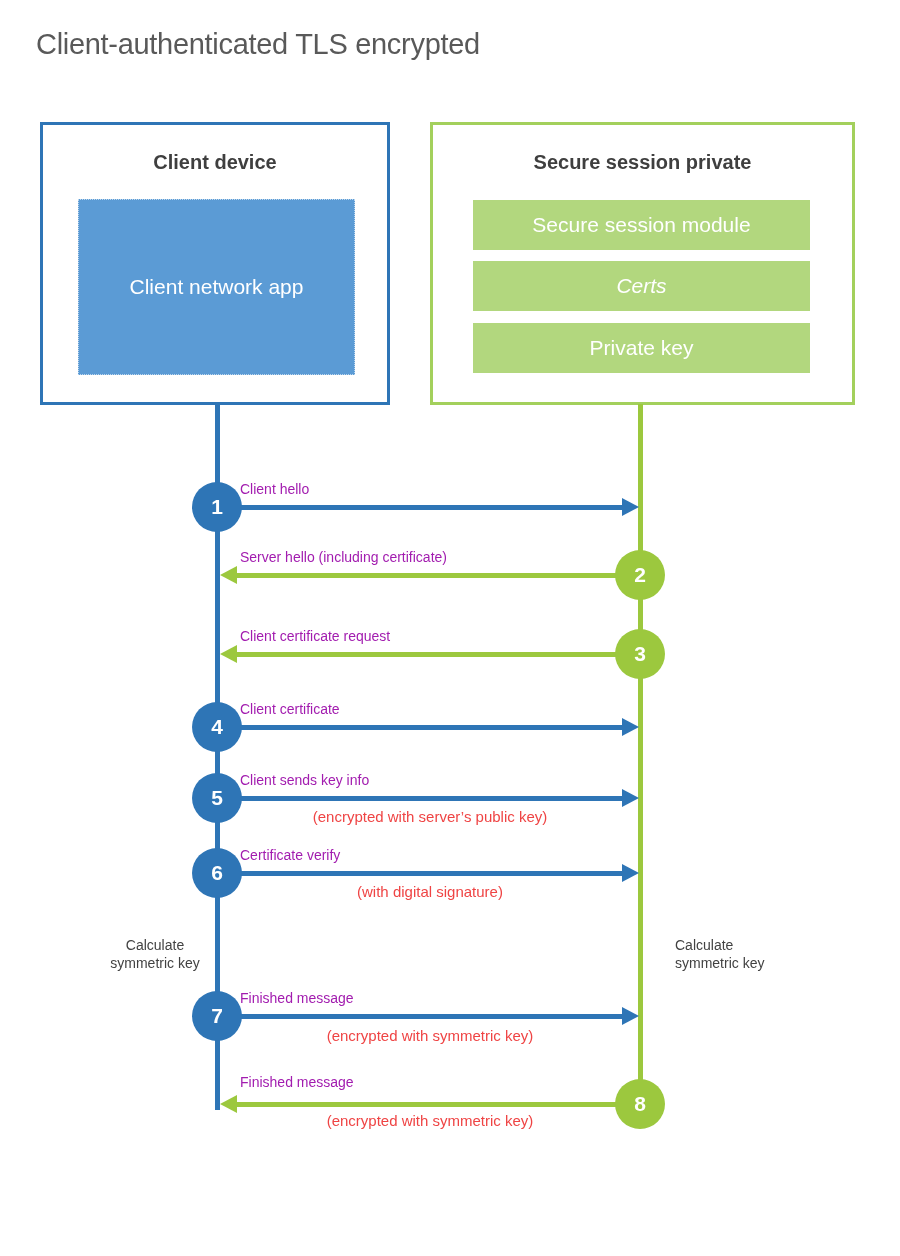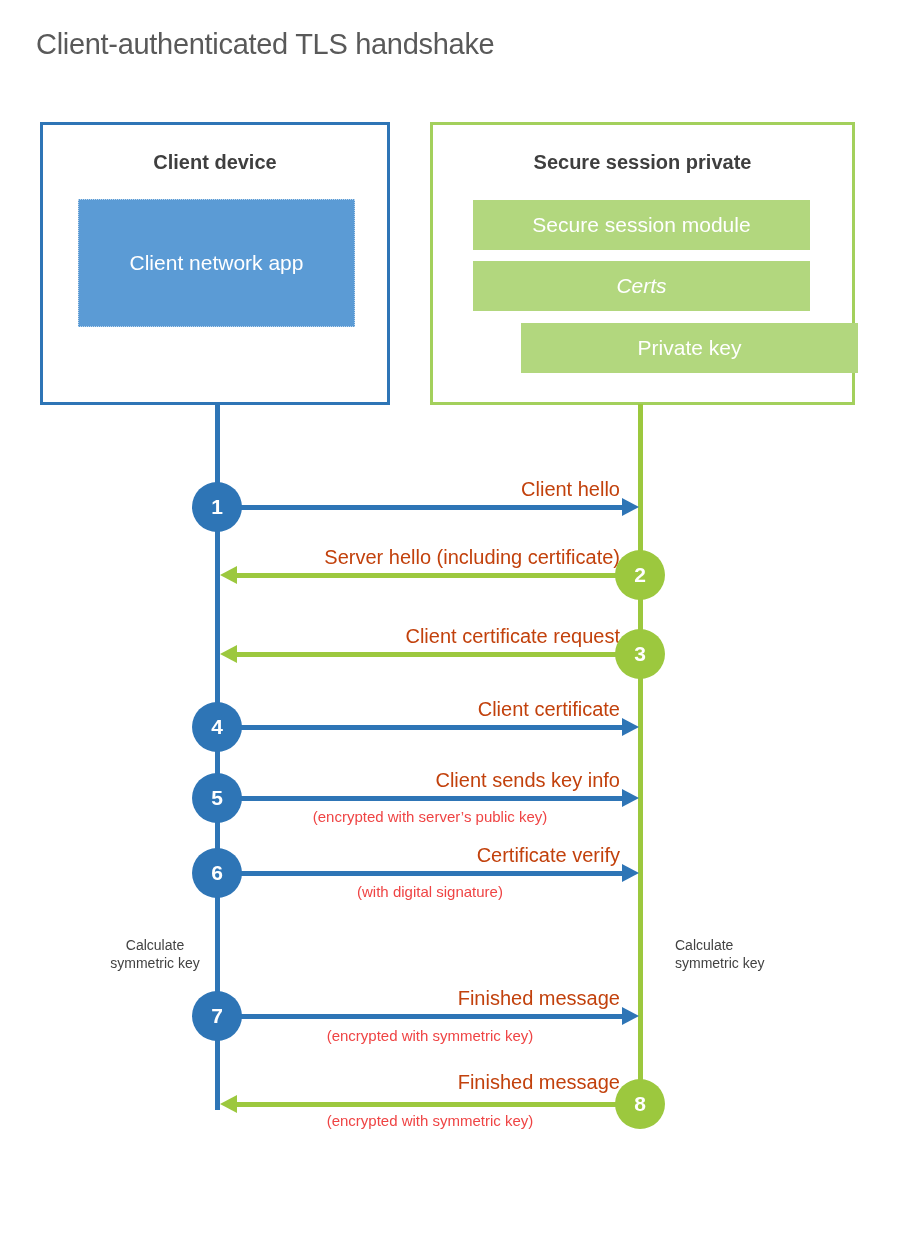--- a/index.html
+++ b/index.html
@@ -7,60 +7,60 @@
   .canvas{position:relative;width:900px;height:1256px;background:#ffffff;overflow:hidden;}
 
   .title{position:absolute;left:36px;top:28px;font-size:29px;font-weight:400;color:#595959;letter-spacing:-0.3px;}
 
   
   .actor-box{position:absolute;top:122px;height:283px;background:#fff;box-sizing:border-box;}
   .client-box{left:40px;width:350px;border:3px solid #2e75b6;}
   .server-box{left:430px;width:425px;border:3px solid #a3d05c;}
   .actor-title{position:absolute;top:26px;left:0;right:0;text-align:center;font-size:20px;font-weight:700;color:#3f3f3f;}
 
-  .client-app{position:absolute;left:78px;top:199px;width:277px;height:128px;background:#5b9bd5;border:1px dotted #bdd7ee;box-sizing:border-box;display:flex;align-items:center;justify-content:center;}
+  .client-app{position:absolute;left:78px;top:199px;width:277px;height:176px;background:#5b9bd5;border:1px dotted #bdd7ee;box-sizing:border-box;display:flex;align-items:center;justify-content:center;}
   .client-app span{display:block;width:200px;text-align:center;color:#ffffff;font-size:21px;line-height:28px;}
 
   .server-bar{position:absolute;left:473px;width:337px;height:50px;background:#b2d77e;display:flex;align-items:center;justify-content:center;color:#ffffff;font-size:21px;}
-  .bar-1{top:200px;} .bar-2{top:261px;font-style:italic;} .bar-3{top:323px;margin-left:48px;}
+  .bar-1{top:200px;} .bar-2{top:261px;font-style:italic;} .bar-3{top:323px;}
 
   
   .lifeline{position:absolute;width:5px;}
   .lifeline-blue{left:215px;top:404px;height:706px;background:#2e75b6;}
   .lifeline-green{left:638px;top:404px;height:701px;background:#9cc83e;}
 
   
   .step{position:absolute;width:50px;height:50px;border-radius:50%;display:flex;align-items:center;justify-content:center;color:#fff;font-size:21px;font-weight:700;}
   .step-blue{left:192px;background:#2e75b6;}
   .step-green{left:615px;background:#9cc83e;}
 
   
   .arrow-line{position:absolute;height:5px;}
   .arrow-line.blue{background:#2e75b6;left:240px;width:382px;}
   .arrow-line.green{background:#9cc83e;left:237px;width:380px;}
   .arrow-head{position:absolute;width:0;height:0;border-top:9px solid transparent;border-bottom:9px solid transparent;}
   .arrow-head.right{left:622px;border-left:17px solid #2e75b6;}
   .arrow-head.left{left:220px;border-right:17px solid #9cc83e;}
 
   
-  .msg-label{position:absolute;left:240px;width:380px;text-align:right;font-size:20px;color:#c2410c;line-height:20px;}
+  .msg-label{position:absolute;left:240px;width:380px;text-align:left;font-size:14px;color:#a21caf;line-height:20px;}
   .msg-sub{position:absolute;left:240px;width:380px;text-align:center;font-size:15px;color:#ef4444;line-height:18px;}
 
   
   .note{position:absolute;font-size:14px;color:#424242;line-height:17.5px;}
   .note-decrypt{left:666px;top:763px;width:162px;text-align:left;}
   .note-calc-left{left:100px;top:937px;width:110px;text-align:center;}
   .note-calc-right{left:675px;top:937px;width:120px;text-align:left;}
 </style>
 </head>
 <body>
 
 <div class="canvas">
 
-  <div class="title">Client-authenticated TLS handshake</div>
+  <div class="title">Client-authenticated TLS encrypted</div>
 
   <div class="actor-box client-box">
     <div class="actor-title">Client device</div>
   </div>
   <div class="client-app">
     <span>Client network app</span>
   </div>
 
   <div class="actor-box server-box">
     <div class="actor-title">Secure session private</div>

